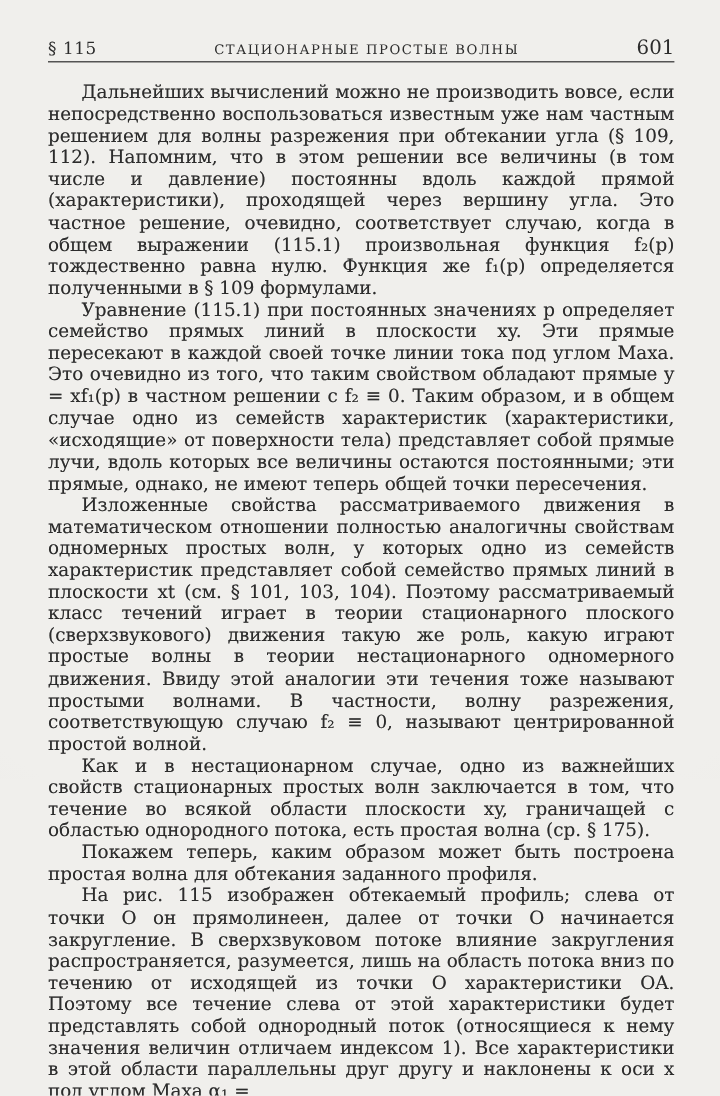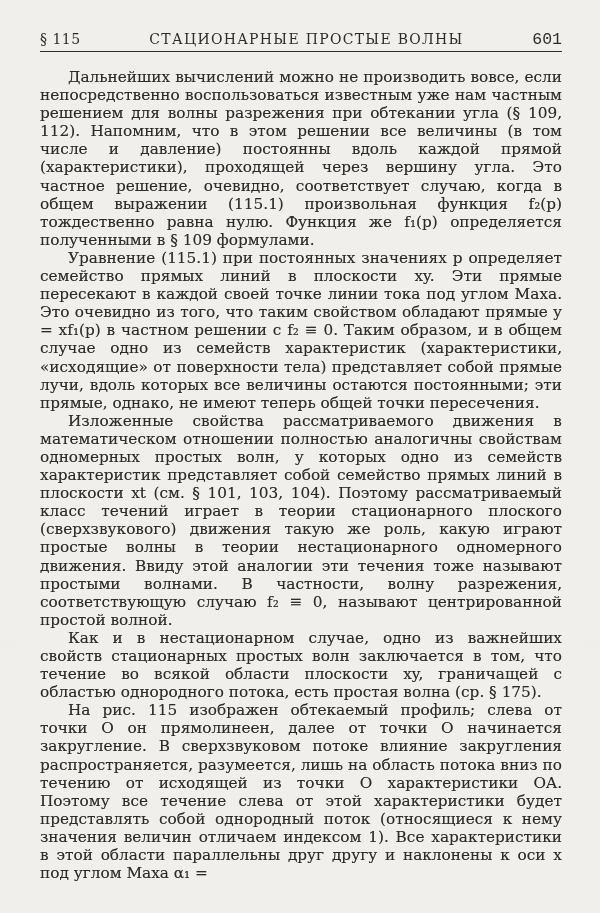--- a/index.html
+++ b/index.html
@@ -26,29 +26,28 @@
     padding-top: 30px;
   }
   .sec {
     font-size: 14px;
     letter-spacing: 0.5px;
     white-space: nowrap;
   }
   .title {
     flex: 1;
     text-align: center;
-    font-size: 14px;
+    font-size: 11px;
     letter-spacing: 1.3px;
     color: var(--text-ink, #2c2c2c);
     white-space: nowrap;
   }
   .pagenum {
     font-size: 16.5px;
     white-space: nowrap;
-    font-family: Liberation Mono, monospace;
   }
   .rule {
     margin-top: 2px;
     border-bottom: 1.4px solid var(--rule, #2e2e2e);
   }
   .body {
     margin-top: 16px;
     font-size: 15.3px;
     line-height: 18.1px;
     text-align: justify;
@@ -70,15 +69,16 @@
     <span class="sec">§ 115</span>
     <span class="title">СТАЦИОНАРНЫЕ ПРОСТЫЕ ВОЛНЫ</span>
     <span class="pagenum">601</span>
   </div>
   <div class="rule"></div>
   <div class="body">
       <p class="para"><span>Дальнейших вычислений можно не производить вовсе, если непосредственно воспользоваться известным уже нам частным решением для волны разрежения при обтекании угла (§ 109, 112). Напомним, что в этом решении все величины (в том числе и давление) постоянны вдоль каждой прямой (характеристики), проходящей через вершину угла. Это частное решение, очевидно, соответствует случаю, когда в общем выражении (115.1) произвольная функция </span><span class="it">f₂(p)</span><span> тождественно равна нулю. Функция же </span><span class="it">f₁(p)</span><span> определяется полученными в § 109 формулами.</span></p>
       <p class="para"><span>Уравнение (115.1) при постоянных значениях </span><span class="it">p</span><span> определяет семейство прямых линий в плоскости </span><span class="it">xy</span><span>. Эти прямые пересекают в каждой своей точке линии тока под углом Маха. Это очевидно из того, что таким свойством обладают прямые </span><span class="it">y = xf₁(p)</span><span> в частном решении с </span><span class="it">f₂ ≡ 0</span><span>. Таким образом, и в общем случае одно из семейств характеристик (характеристики, «исходящие» от поверхности тела) представляет собой прямые лучи, вдоль которых все величины остаются постоянными; эти прямые, однако, не имеют теперь общей точки пересечения.</span></p>
       <p class="para"><span>Изложенные свойства рассматриваемого движения в математическом отношении полностью аналогичны свойствам одномерных простых волн, у которых одно из семейств характеристик представляет собой семейство прямых линий в плоскости </span><span class="it">xt</span><span> (см. § 101, 103, 104). Поэтому рассматриваемый класс течений играет в теории стационарного плоского (сверхзвукового) движения такую же роль, какую играют простые волны в теории нестационарного одномерного движения. Ввиду этой аналогии эти течения тоже называют простыми волнами. В частности, волну разрежения, соответствующую случаю </span><span class="it">f₂ ≡ 0</span><span>, называют </span><span class="it">центрированной простой волной.</span></p>
       <p class="para"><span>Как и в нестационарном случае, одно из важнейших свойств стационарных простых волн заключается в том, что течение во всякой области плоскости </span><span class="it">xy</span><span>, граничащей с областью однородного потока, есть простая волна (ср. § 175).</span></p>
+      <p class="para"><span>Покажем теперь, каким образом может быть построена простая волна для обтекания заданного профиля.</span></p>
       <p class="para"><span>На рис. 115 изображен обтекаемый профиль; слева от точки </span><span class="it">O</span><span> он прямолинеен, далее от точки </span><span class="it">O</span><span> начинается закругление. В сверхзвуковом потоке влияние закругления распространяется, разумеется, лишь на область потока вниз по течению от исходящей из точки </span><span class="it">O</span><span> характеристики </span><span class="it">OA</span><span>. Поэтому все течение слева от этой характеристики будет представлять собой однородный поток (относящиеся к нему значения величин отличаем индексом 1). Все характеристики в этой области параллельны друг другу и наклонены к оси </span><span class="it">x</span><span> под углом Маха </span><span class="it">α₁</span><span> =</span><br></p>
     </div>
 </div>
 
 </body></html>

